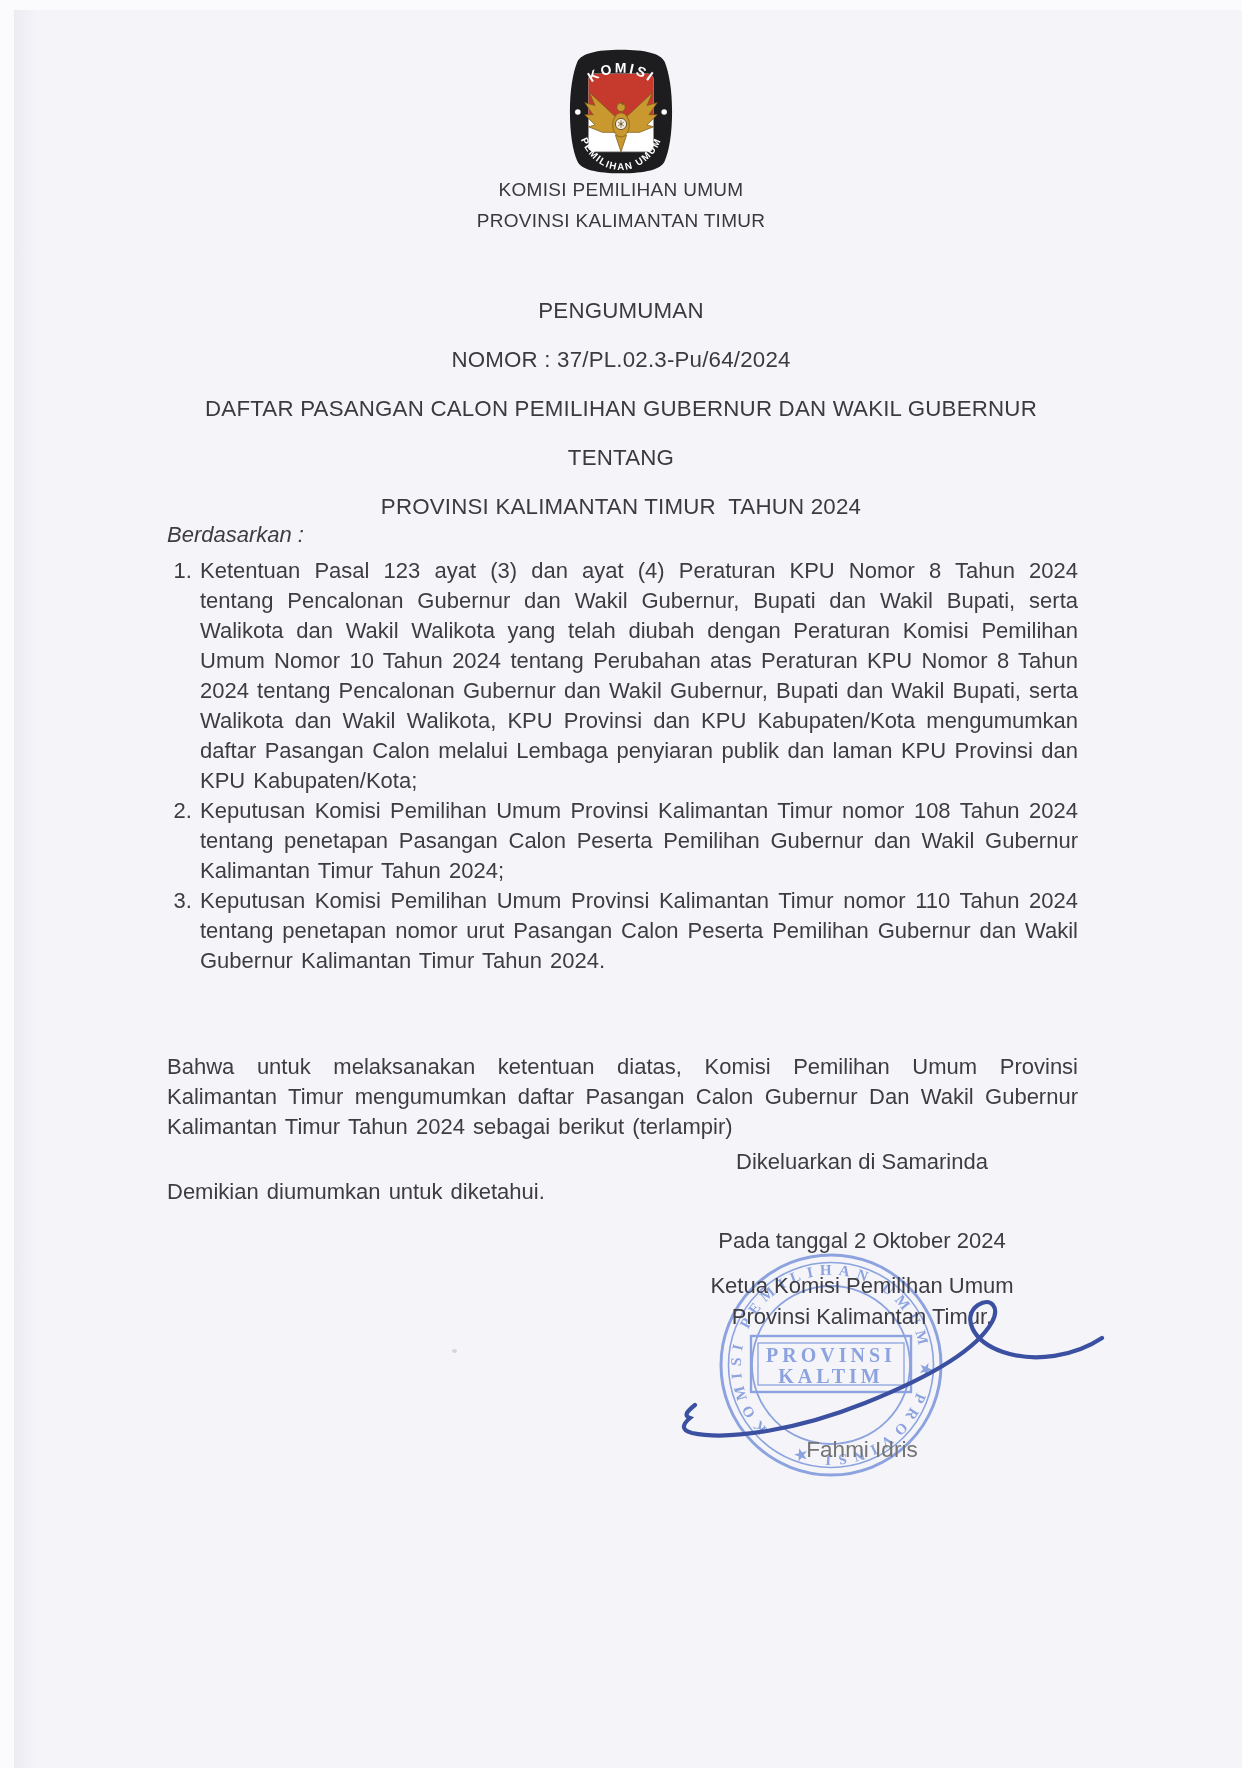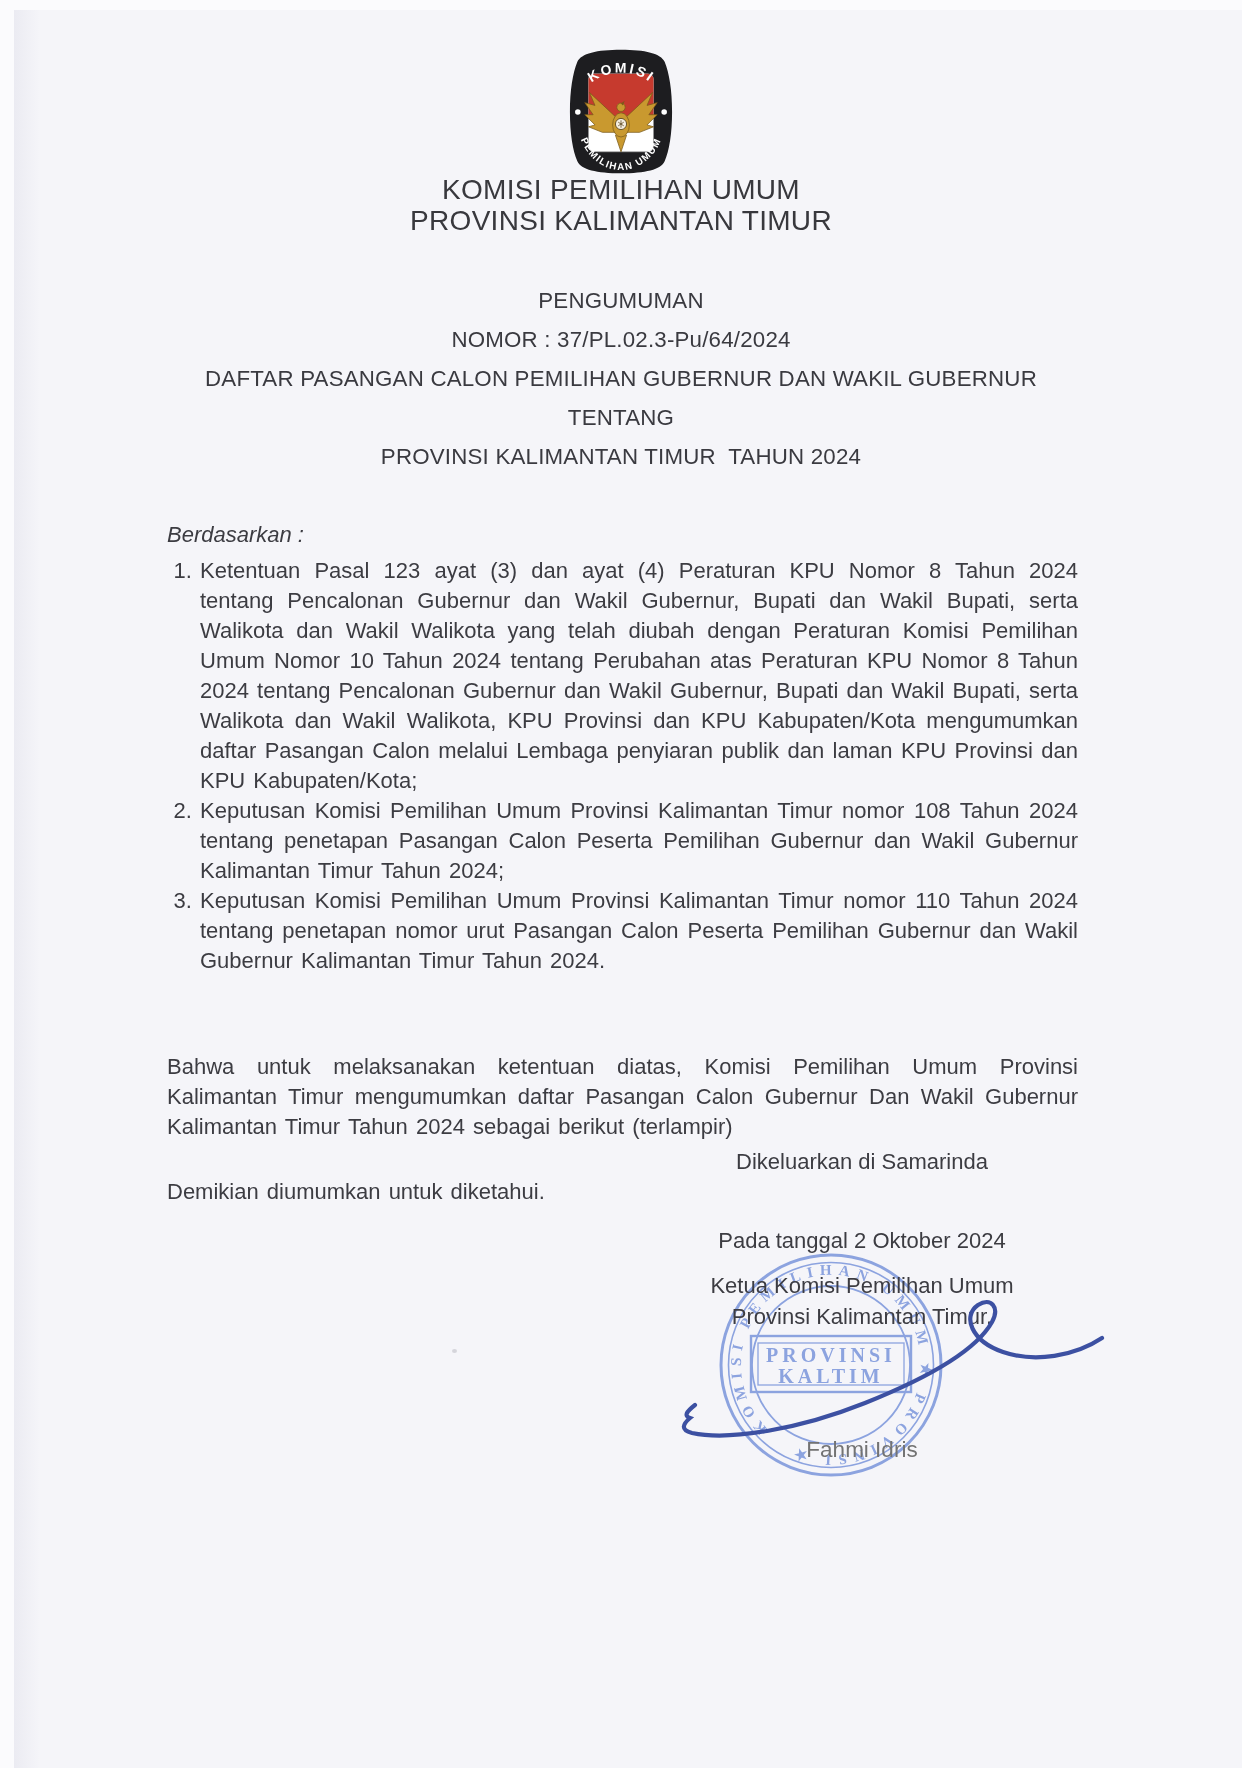--- a/index.html
+++ b/index.html
@@ -9,26 +9,26 @@
     font-family:"Liberation Sans","DejaVu Sans",sans-serif;
     color:#3e3e44;
   }
   .paper{position:absolute;left:14px;top:10px;right:0;bottom:0;background:#f5f5f9;}
   .edge-shade{position:absolute;left:14px;top:10px;bottom:0;width:26px;
     background:linear-gradient(90deg,#ebebf2,rgba(245,245,249,0));}
 
   
   .logo-wrap{position:absolute;top:46px;left:50%;transform:translateX(-50%);width:112px;height:130px;}
   .org-name{position:absolute;top:174px;left:0;width:100%;text-align:center;
-    font-size:28px;line-height:31px;letter-spacing:.3px;color:#38383d;}
+    font-size:19px;line-height:31px;letter-spacing:.3px;color:#38383d;}
 
   
   .title-block{position:absolute;top:281px;left:0;width:100%;text-align:center;
     font-size:22.3px;line-height:39px;letter-spacing:.2px;color:#3a3a40;}
-  .title-block p{margin:0;white-space:pre;}
+  .title-block p{margin:10px;white-space:pre;}
 
   
   .body-block{position:absolute;top:520px;left:167px;width:911px;font-size:22px;line-height:30px;color:#3c3c42;}
   .basis{margin:0 0 6px 0;font-style:italic;}
   ol.legal{margin:0;padding:0 0 0 33px;}
   ol.legal li{text-align:justify;word-spacing:2px;}
   .para{margin:76px 0 0 0;text-align:justify;word-spacing:2px;}
   .para.plain{margin:35px 0 0 0;text-align:left;}
 
   

